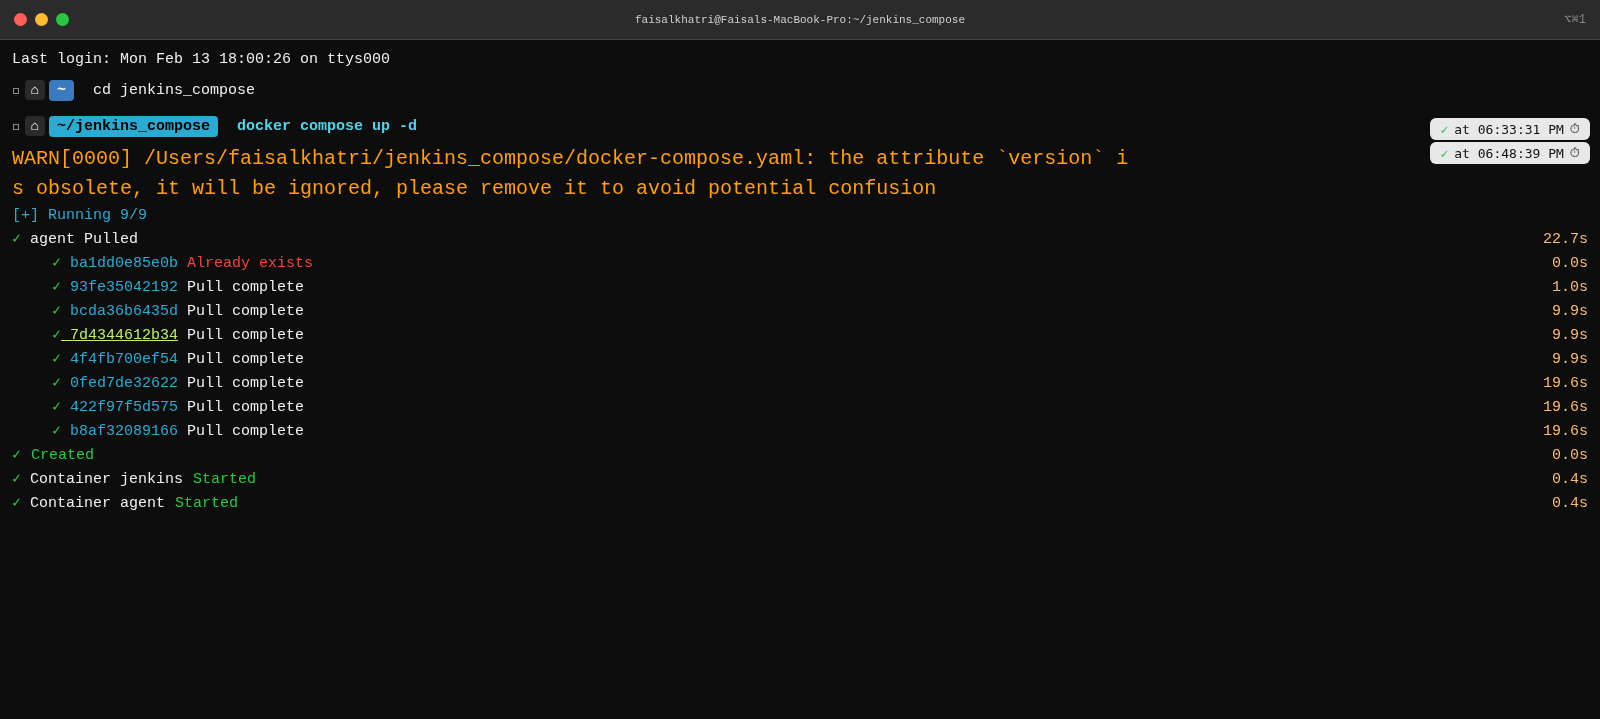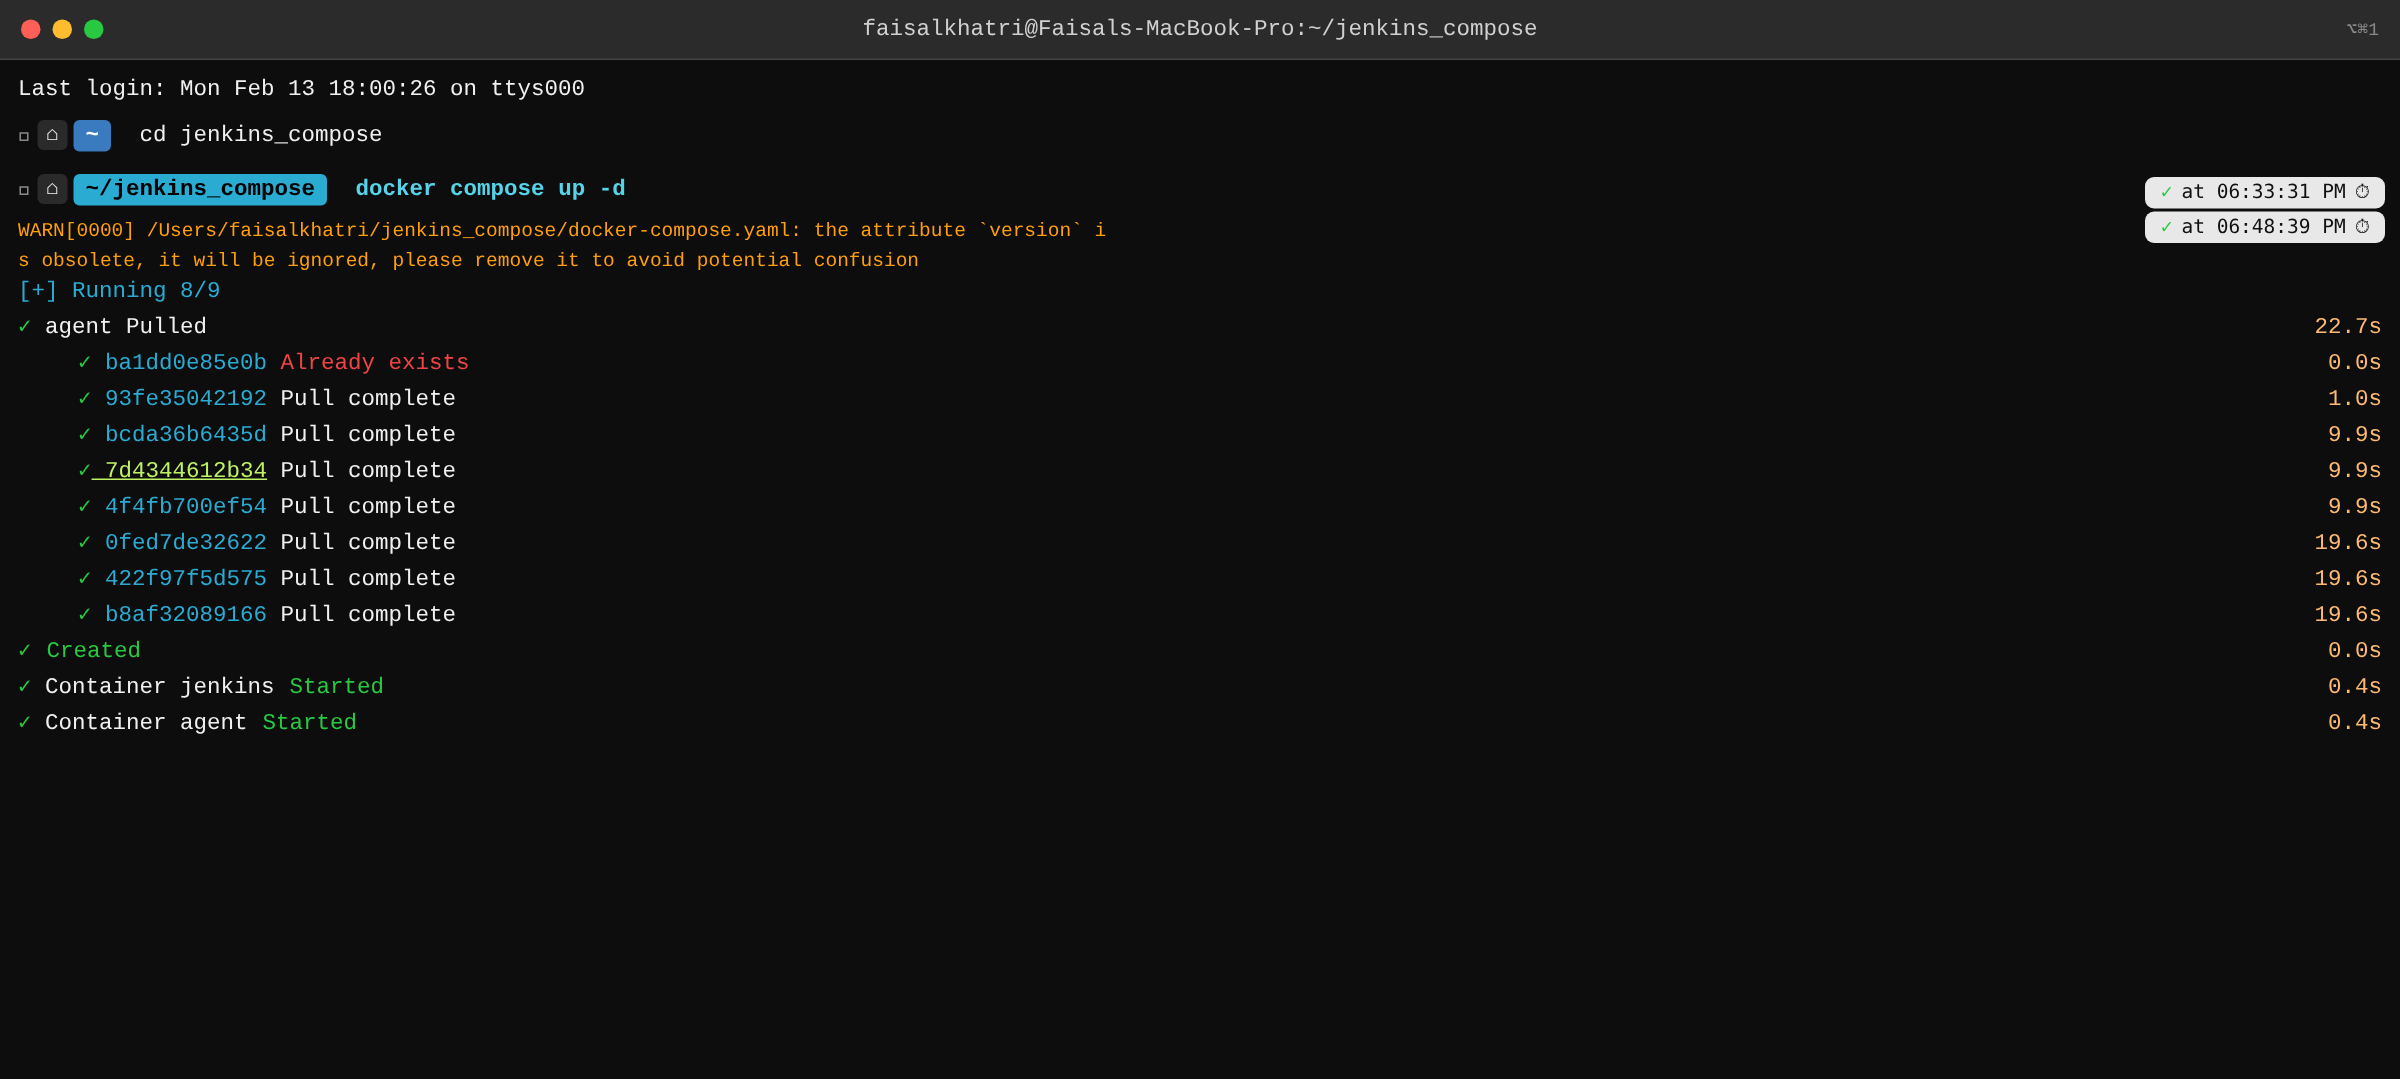--- a/index.html
+++ b/index.html
@@ -39,21 +39,21 @@
       border-radius: 50%;
       display: inline-block;
     }
 
     .tb-close { background: #ff5f57; }
     .tb-minimize { background: #febc2e; }
     .tb-maximize { background: #28c840; }
 
     .titlebar-title {
       color: #d0d0d0;
-      font-size: 15px;
+      font-size: 11px;
     }
 
     .titlebar-shortcut {
       position: absolute;
       right: 14px;
       color: #888;
       font-size: 12px;
     }
 
     
@@ -106,21 +106,21 @@
       color: #000;
     }
 
     .prompt-cmd {
       color: #f0f0f0;
       font-size: 15px;
       margin-left: 6px;
     }
 
     
-    .warn-line { color: #ff9f0a; font-size: 13px; line-height: 1.5; }
+    .warn-line { color: #ff9f0a; font-size: 20px; line-height: 1.5; }
     .running-line { color: #2aabd2; font-size: 15px; line-height: 1.6; }
     .normal-line { color: #f0f0f0; font-size: 15px; line-height: 1.6; }
     .green-check { color: #28c840; }
 
     .output-line {
       display: flex;
       align-items: baseline;
       justify-content: space-between;
       font-size: 15px;
       line-height: 1.6;
@@ -204,21 +204,21 @@
     <div class="ts-row">
       <span style="color:#28c840;font-weight:bold;">✓</span>
       <span>at 06:48:39 PM</span>
       <span>⏱</span>
     </div>
   </div>
 
   <div class="warn-line">WARN[0000] /Users/faisalkhatri/jenkins_compose/docker-compose.yaml: the attribute `version` i</div>
   <div class="warn-line">s obsolete, it will be ignored, please remove it to avoid potential confusion</div>
 
-  <div class="running-line">[+] Running 8/9</div>
+  <div class="running-line">[+] Running 9/9</div>
 
   <div class="output-line">
     <div class="output-left">
       <span class="green-check">✓ </span>
       <span style="color:#f0f0f0;">&nbsp;agent Pulled</span>
     </div>
     <div class="output-right">22.7s</div>
   </div>
 
   <div id="layers-container">

